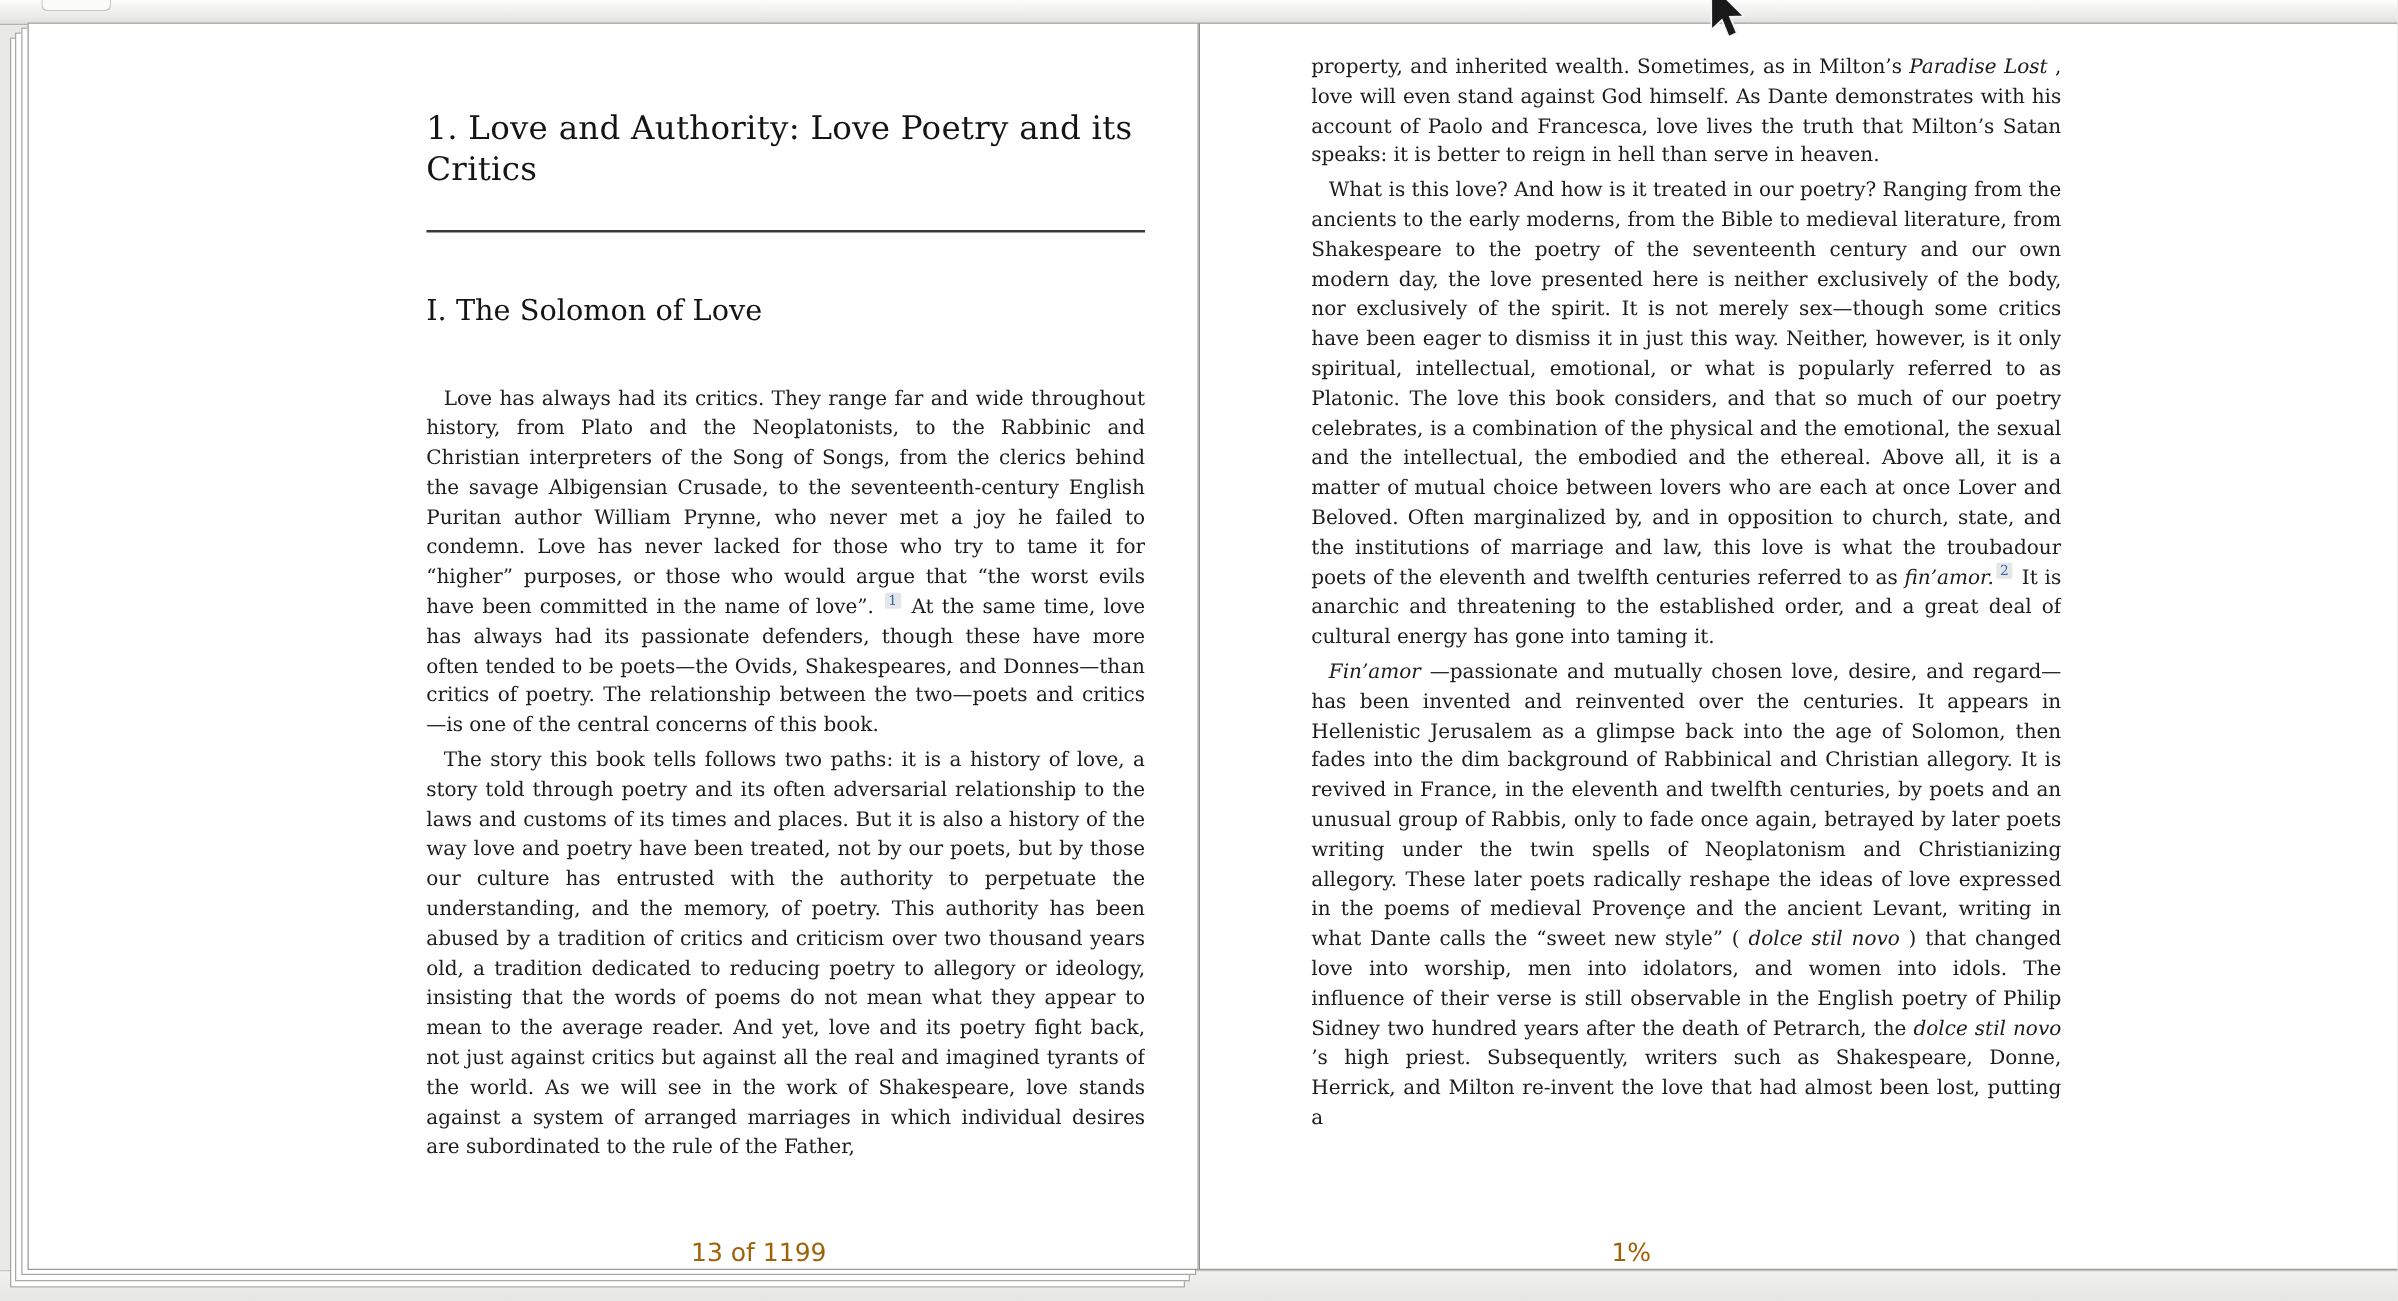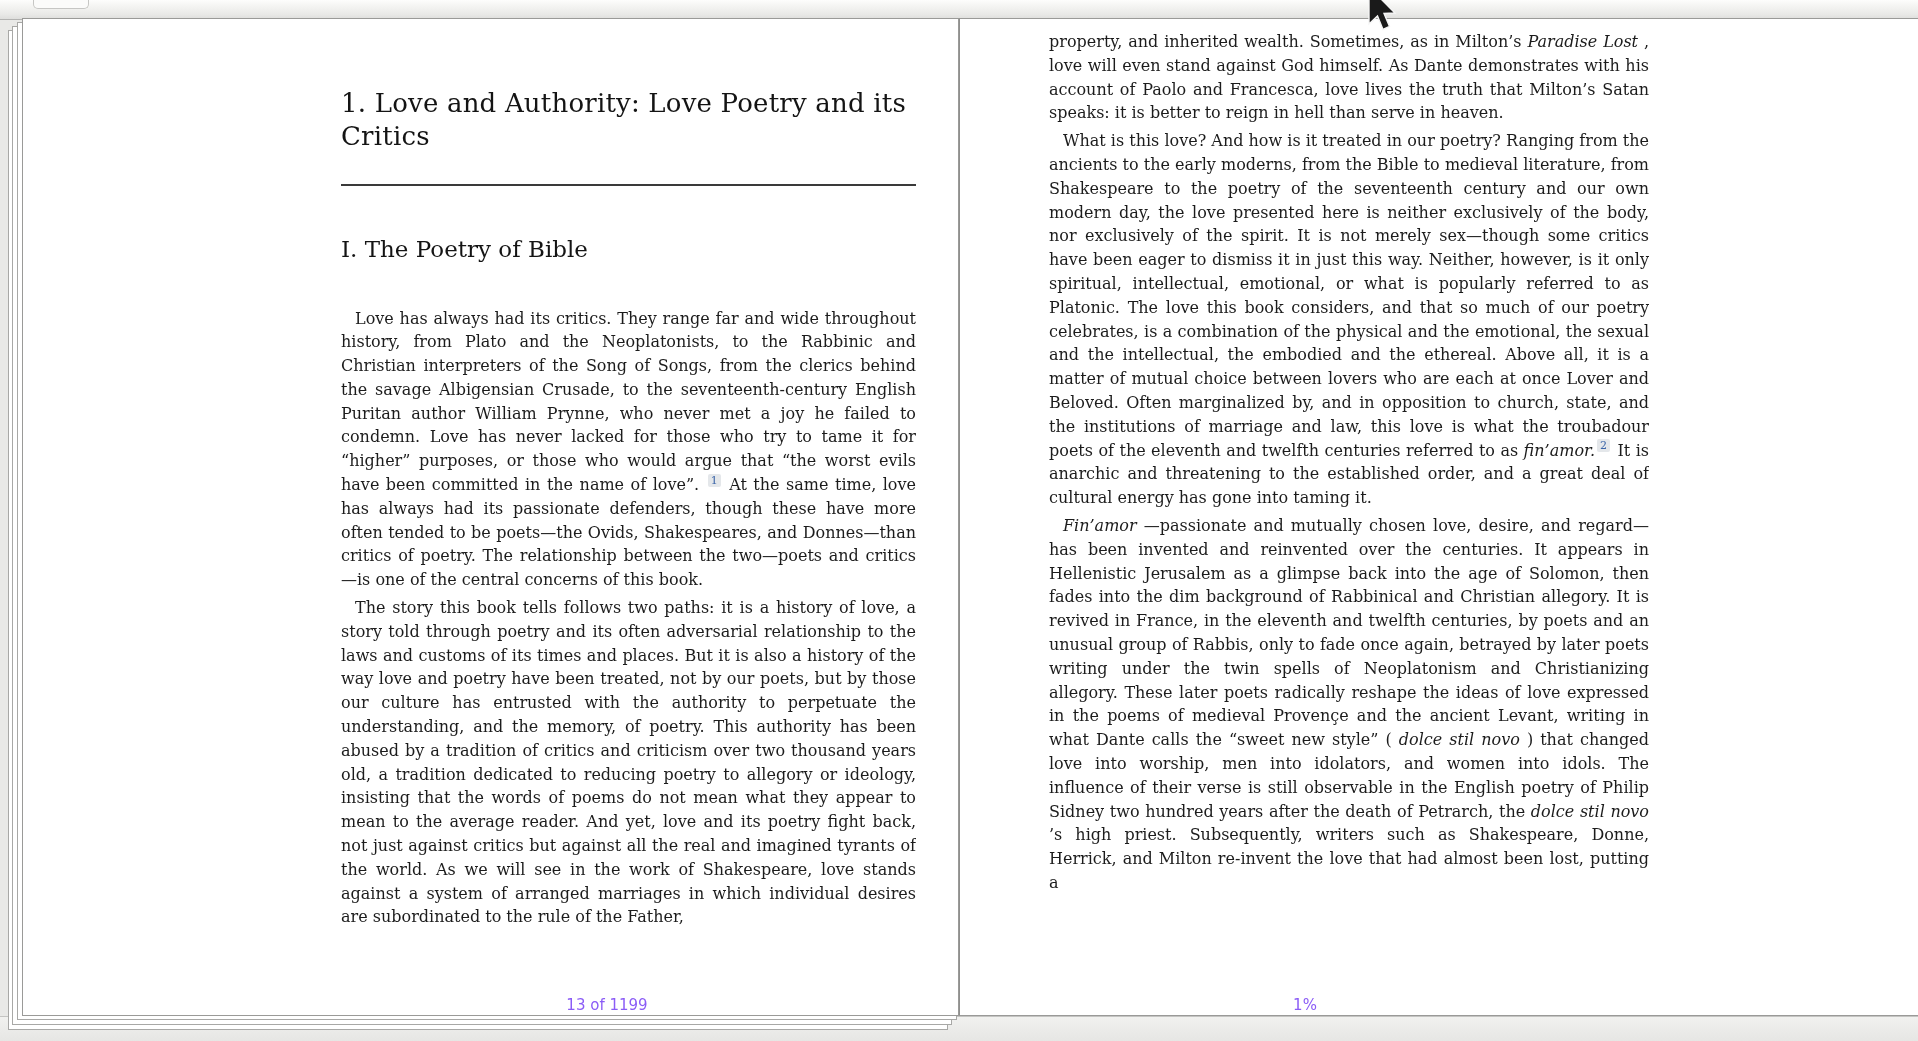--- a/index.html
+++ b/index.html
@@ -38,21 +38,21 @@
   
   .page{
     position:absolute; top:18px; height:998px; background:#ffffff; z-index:3;
   }
   .page-left{ left:22px; width:937px; border:1px solid #9a9a98; }
   .page-right{ left:959px; width:959px; border-top:1px solid #9a9a98;
                border-left:1px solid #8f8f8d; border-bottom:1px solid #9a9a98; }
 
   .text-col{ position:absolute; top:0; overflow:hidden; color:#1c1c1c; }
   .page-left  .text-col{ left:318px; width:575px; height:948px; }
-  .page-right .text-col{ left:89px;  width:600px; height:952px; padding-top:11px; }
+  .page-right .text-col{ left:89px;  width:600px; height:952px; padding-top:22px; }
 
   
   .chapter-title{
     margin-top:68px; font-size:26px; line-height:1.26; font-weight:normal;
     color:#141414; letter-spacing:.2px;
   }
   .title-rule{ border:none; border-top:2px solid #3a3a3a; margin-top:31px; }
   .section-heading{ margin-top:50px; font-size:23px; font-weight:normal; color:#141414; }
   .paras{ margin-top:45px; }
   .page-right .paras{ margin-top:0; }
@@ -73,21 +73,21 @@
     font-size:11px; line-height:1;
     color:#3a64a8; background:#e4e7ea;
     padding:1px 3px; margin:0 2px; border-radius:2px;
     text-indent:0; cursor:pointer;
   }
 
   
   .footer{
     position:absolute; bottom:1px; transform:translateX(-50%);
     font-family:"DejaVu Sans", sans-serif;
-    font-size:15px; color:#8b5cf6; white-space:nowrap;
+    font-size:20px; color:#a16207; white-space:nowrap;
   }
   .page-left  .footer{ left:584px; }
   .page-right .footer{ left:345px; }
 
   
   .cursor{ position:absolute; left:1368px; top:-14px; z-index:10; pointer-events:none; }
 </style>
 </head>
 <body>
 
@@ -97,21 +97,21 @@
 <div class="chrome-bottom"></div>
 
 <div class="stack stack-3"></div>
 <div class="stack stack-2"></div>
 <div class="stack stack-1"></div>
 
 <div class="page page-left">
   <div class="text-col">
     <h1 class="chapter-title">1. Love and Authority: Love Poetry and its Critics</h1>
     <hr class="title-rule">
-    <h2 class="section-heading">I. The Poetry of Bible</h2>
+    <h2 class="section-heading">I. The Solomon of Love</h2>
     <div class="paras">
         <div class="para"><span>Love has always had its critics. They range far and wide throughout history, from Plato and the Neoplatonists, to the Rabbinic and Christian interpreters of the Song of Songs, from the clerics behind the savage Albigensian Crusade, to the seventeenth-century English Puritan author William Prynne, who never met a joy he failed to condemn. Love has never lacked for those who try to tame it for “higher” purposes, or those who would argue that “the worst evils have been committed in the name of love”. </span><sup class="fnote">1</sup><span> At the same time, love has always had its passionate defenders, though these have more often tended to be poets—the Ovids, Shakespeares, and Donnes—than critics of poetry. The relationship between the two—poets and critics—is one of the central concerns of this book.</span></div>
         <div class="para"><span>The story this book tells follows two paths: it is a history of love, a story told through poetry and its often adversarial relationship to the laws and customs of its times and places. But it is also a history of the way love and poetry have been treated, not by our poets, but by those our culture has entrusted with the authority to perpetuate the understanding, and the memory, of poetry. This authority has been abused by a tradition of critics and criticism over two thousand years old, a tradition dedicated to reducing poetry to allegory or ideology, insisting that the words of poems do not mean what they appear to mean to the average reader. And yet, love and its poetry fight back, not just against critics but against all the real and imagined tyrants of the world. As we will see in the work of Shakespeare, love stands against a system of arranged marriages in which individual desires are subordinated to the rule of the Father,</span></div>
       </div>
   </div>
   <div class="footer">13 of 1199</div>
 </div>
 
 <div class="page page-right">
   <div class="text-col">

